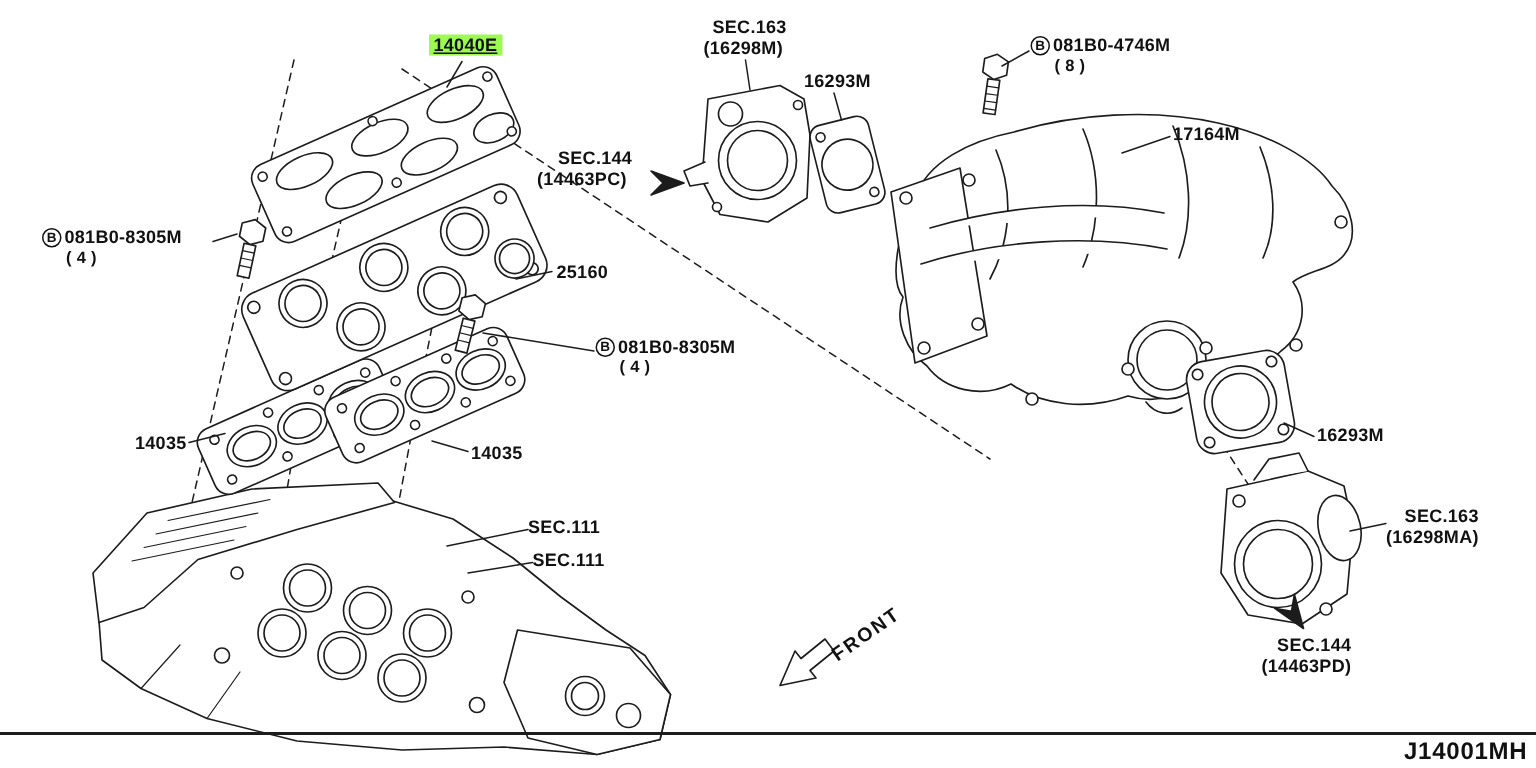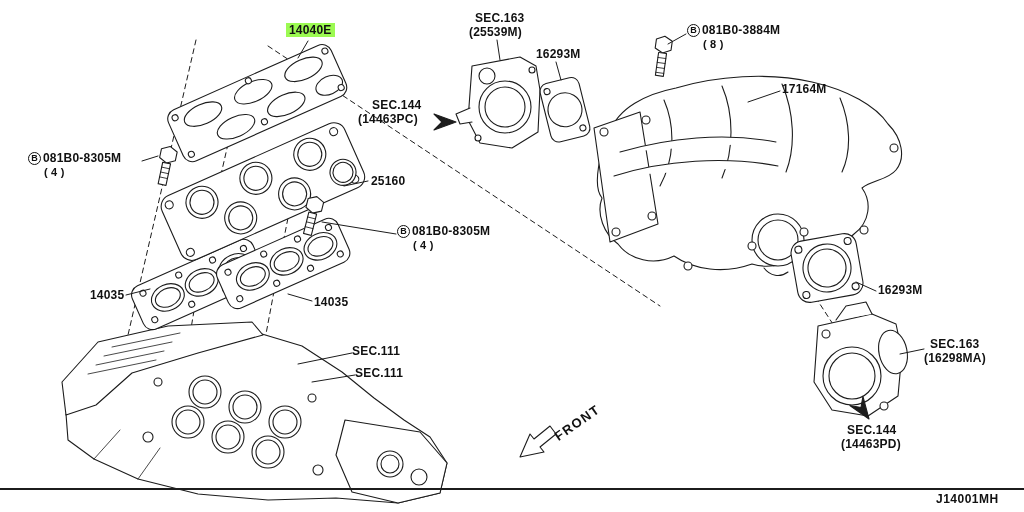--- a/index.html
+++ b/index.html
@@ -7,26 +7,26 @@
   body { position:relative; background:#ffffff; overflow:hidden;
          font-family:"Liberation Sans","DejaVu Sans",sans-serif; color:#111; }
   svg.art { position:absolute; left:0; top:0; z-index:1; }
   .lbl { position:absolute; z-index:2; font-size:12px; font-weight:700;
          white-space:nowrap; line-height:1.2; letter-spacing:.2px; }
   .qty { font-size:11px; padding-left:16px; }
   .badge { display:inline-flex; align-items:center; justify-content:center;
            width:13px; height:13px; border:1.4px solid #111; border-radius:50%;
            font-size:9px; font-weight:700; line-height:1; margin-right:2px;
            position:relative; top:-1px; background:#fff; }
-  .hl { background:var(--highlight,#9cfa52); padding:0 3px; }
-  .ind1 { padding-left:6px; }
+  .hl { background:var(--highlight,#9cfa52); padding:0 3px;text-decoration:underline; }
+  .ind1 { padding-left:6px;text-align:right; }
   .ind2 { padding-left:14px; }
   #front-label { transform:rotate(-35deg); transform-origin:0 50%;
                  font-size:13px; letter-spacing:1.5px; }
-  #docnum { font-size:12px; letter-spacing:.5px; }
+  #docnum { font-size:16px; letter-spacing:.5px; }
 </style>
 </head>
 <body>
 
 <svg class="art" width="1024" height="512" viewBox="0 0 1024 512">
   <g stroke="#1c1c1c" stroke-width="1.1" fill="none" stroke-linejoin="round" stroke-linecap="round">
 
     <g stroke-dasharray="5 4" stroke-width="1">
       <line x1="196" y1="40" x2="128" y2="335"></line>
       <line x1="268" y1="46" x2="660" y2="306"></line>
@@ -233,27 +233,27 @@
     <polygon fill="#fff" points="520,457 530,434 534,439 550,426 556,434 540,447 544,452"></polygon>
 
     <line x1="0" y1="489" x2="1024" y2="489" stroke-width="2"></line>
   </g>
 </svg>
 
 <div class="lbl hl" style="left:286px;top:23px">14040E</div>
 
 <div class="lbl" style="left:469px;top:11px">
   <div class="ind1">SEC.163</div>
-  <div>(25539M)</div>
+  <div>(16298M)</div>
 </div>
 
 <div class="lbl" style="left:536px;top:47px">16293M</div>
 
 <div class="lbl" style="left:687px;top:23px">
-  <div><span class="badge">B</span><span>081B0-3884M</span></div>
+  <div><span class="badge">B</span><span>081B0-4746M</span></div>
   <div class="qty">( 8 )</div>
 </div>
 
 <div class="lbl" style="left:782px;top:82px">17164M</div>
 
 <div class="lbl" style="left:358px;top:98px">
   <div class="ind2">SEC.144</div>
   <div>(14463PC)</div>
 </div>
 

